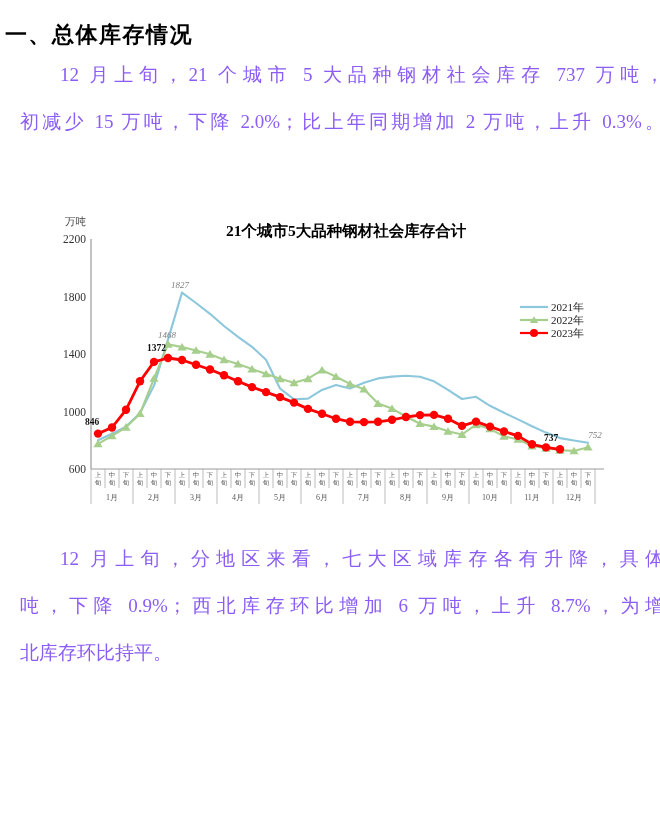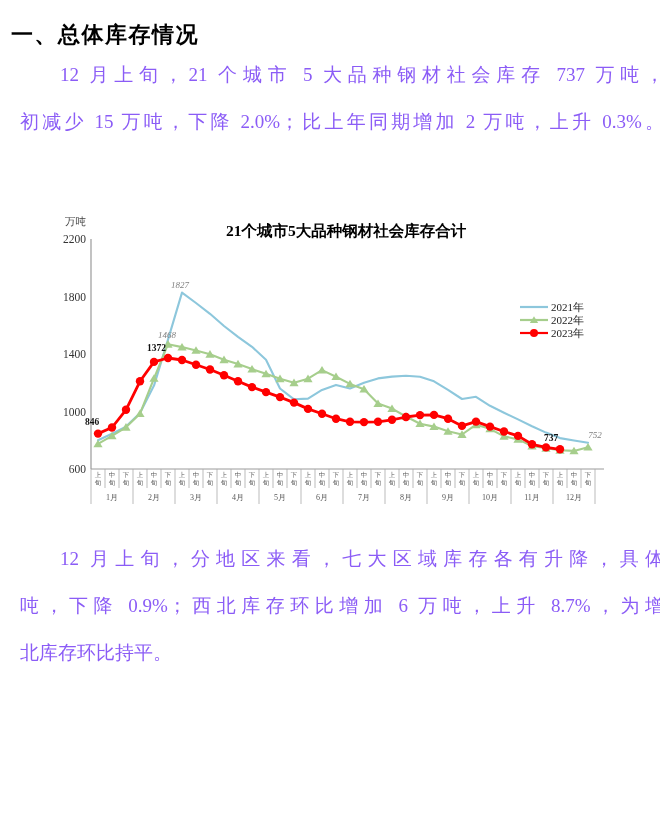--- a/index.html
+++ b/index.html
@@ -1,18 +1,18 @@
 <!DOCTYPE html>
 <html><head>
 <meta charset="utf-8">
 <style>
   html,body{margin:0;padding:0;background:#ffffff;}
   .page{position:relative;width:660px;height:815px;background:#ffffff;color:#000;
         font-family:"Liberation Serif","DejaVu Serif",serif;overflow:hidden;}
-  .section-title{position:absolute;left:11px;top:20px;font-size:22px;font-weight:bold;
+  .section-title{position:absolute;left:5px;top:20px;font-size:22px;font-weight:bold;
         letter-spacing:1.5px;font-family:"Liberation Sans","DejaVu Sans",sans-serif;}
   .para{position:absolute;left:20px;width:644px;font-size:19px;color:#8b5cf6;}
   .para .tline{height:47px;line-height:47px;white-space:nowrap;text-align:justify;
         text-align-last:justify;overflow:hidden;}
   .para .tline.first{text-indent:40px;}
   .para[data-justify-last="false"] .tline.last{text-align-last:left;}
   #para1{top:51px;}
   #para2{top:535px;}
   .chart-wrap{position:absolute;left:58px;top:204px;width:560px;height:310px;}
   svg text{font-family:"Liberation Serif","DejaVu Serif",serif;}

